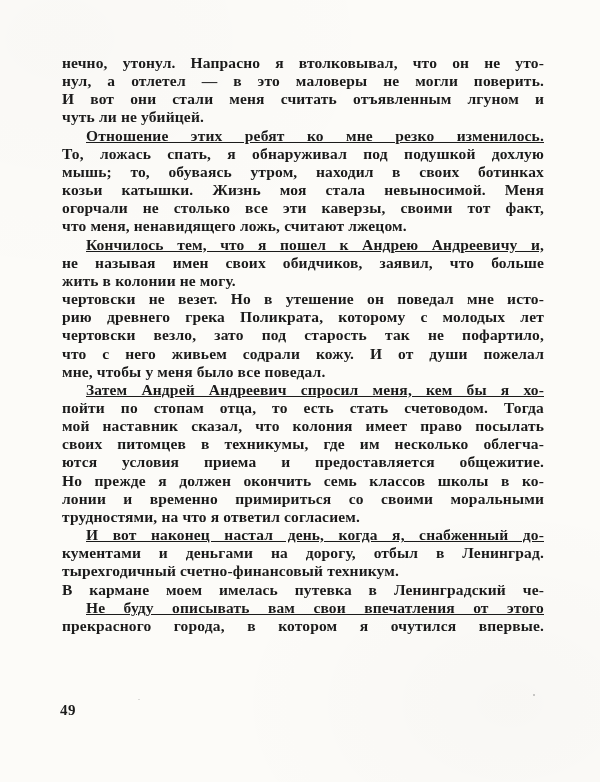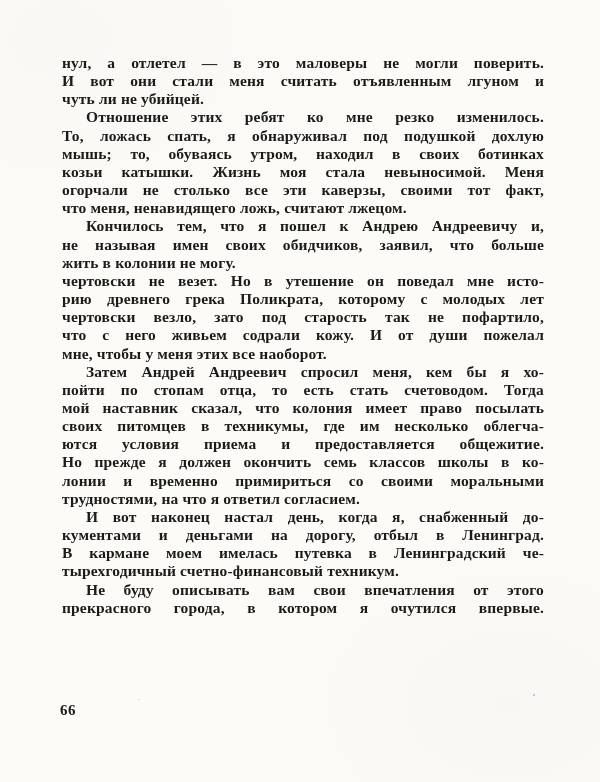--- a/index.html
+++ b/index.html
@@ -35,20 +35,21 @@
   }
   .paragraph {
     margin: 0;
   }
   .line {
     text-align: justify;
     text-align-last: justify;
   }
   .line.indent {
     text-indent: 24px;
+    text-decoration: underline;
   }
   .line.para-end {
     text-align-last: left;
   }
   .page-number {
     position: absolute;
     left: 60px;
     top: 702px;
     font-size: 15px;
     font-weight: bold;
@@ -63,20 +64,21 @@
   .speck-1 { left: 533px; top: 694px; width: 2px; height: 2px; }
   .speck-2 { left: 138px; top: 699px; width: 2px; height: 1px; background: rgba(60,60,60,0.22); }
 </style>
 </head>
 <body>
 
 <div class="page-surface"></div>
 
 <div class="text-block">
     <div class="paragraph">
+      <div class="line">нечно, утонул. Напрасно я втолковывал, что он не уто-</div>
       <div class="line">нул, а отлетел — в это маловеры не могли поверить.</div>
       <div class="line">И вот они стали меня считать отъявленным лгуном и</div>
       <div class="line para-end">чуть ли не убийцей.</div>
     </div>
     <div class="paragraph">
       <div class="line indent">Отношение этих ребят ко мне резко изменилось.</div>
       <div class="line">То, ложась спать, я обнаруживал под подушкой дохлую</div>
       <div class="line">мышь; то, обуваясь утром, находил в своих ботинках</div>
       <div class="line">козьи катышки. Жизнь моя стала невыносимой. Меня</div>
       <div class="line">огорчали не столько все эти каверзы, своими тот факт,</div>
@@ -85,40 +87,40 @@
     <div class="paragraph">
       <div class="line indent">Кончилось тем, что я пошел к Андрею Андреевичу и,</div>
       <div class="line">не называя имен своих обидчиков, заявил, что больше</div>
       <div class="line para-end">жить в колонии не могу.</div>
     </div>
     <div class="paragraph">
       <div class="line">чертовски не везет. Но в утешение он поведал мне исто-</div>
       <div class="line">рию древнего грека Поликрата, которому с молодых лет</div>
       <div class="line">чертовски везло, зато под старость так не пофартило,</div>
       <div class="line">что с него живьем содрали кожу. И от души пожелал</div>
-      <div class="line para-end">мне, чтобы у меня этих все наоборот.</div>
+      <div class="line para-end">мне, чтобы у меня было все поведал.</div>
     </div>
     <div class="paragraph">
       <div class="line indent">Затем Андрей Андреевич спросил меня, кем бы я хо-</div>
       <div class="line">пойти по стопам отца, то есть стать счетоводом. Тогда</div>
       <div class="line">мой наставник сказал, что колония имеет право посылать</div>
       <div class="line">своих питомцев в техникумы, где им несколько облегча-</div>
       <div class="line">ются условия приема и предоставляется общежитие.</div>
       <div class="line">Но прежде я должен окончить семь классов школы в ко-</div>
       <div class="line">лонии и временно примириться со своими моральными</div>
       <div class="line para-end">трудностями, на что я ответил согласием.</div>
     </div>
     <div class="paragraph">
       <div class="line indent">И вот наконец настал день, когда я, снабженный до-</div>
       <div class="line">кументами и деньгами на дорогу, отбыл в Ленинград.</div>
+      <div class="line para-end">тырехгодичный счетно-финансовый техникум.</div>
       <div class="line">В кармане моем имелась путевка в Ленинградский че-</div>
-      <div class="line para-end">тырехгодичный счетно-финансовый техникум.</div>
     </div>
     <div class="paragraph">
       <div class="line indent">Не буду описывать вам свои впечатления от этого</div>
       <div class="line">прекрасного города, в котором я очутился впервые.</div>
     </div>
   </div>
 
-<div class="page-number">66</div>
+<div class="page-number">49</div>
 
 <div class="scan-speck speck-1"></div>
 <div class="scan-speck speck-2"></div>
 
 </body></html>

